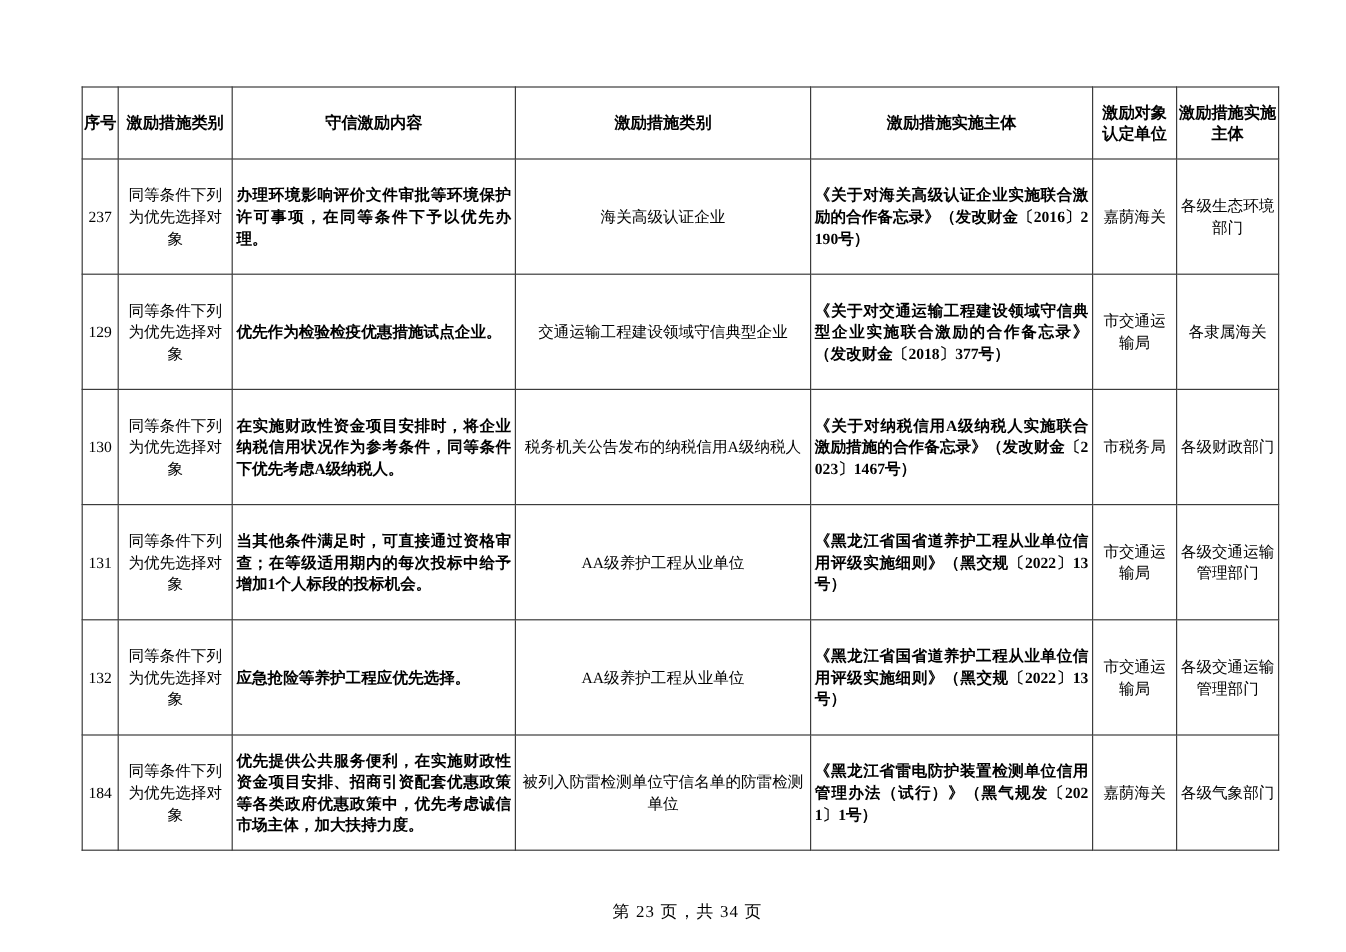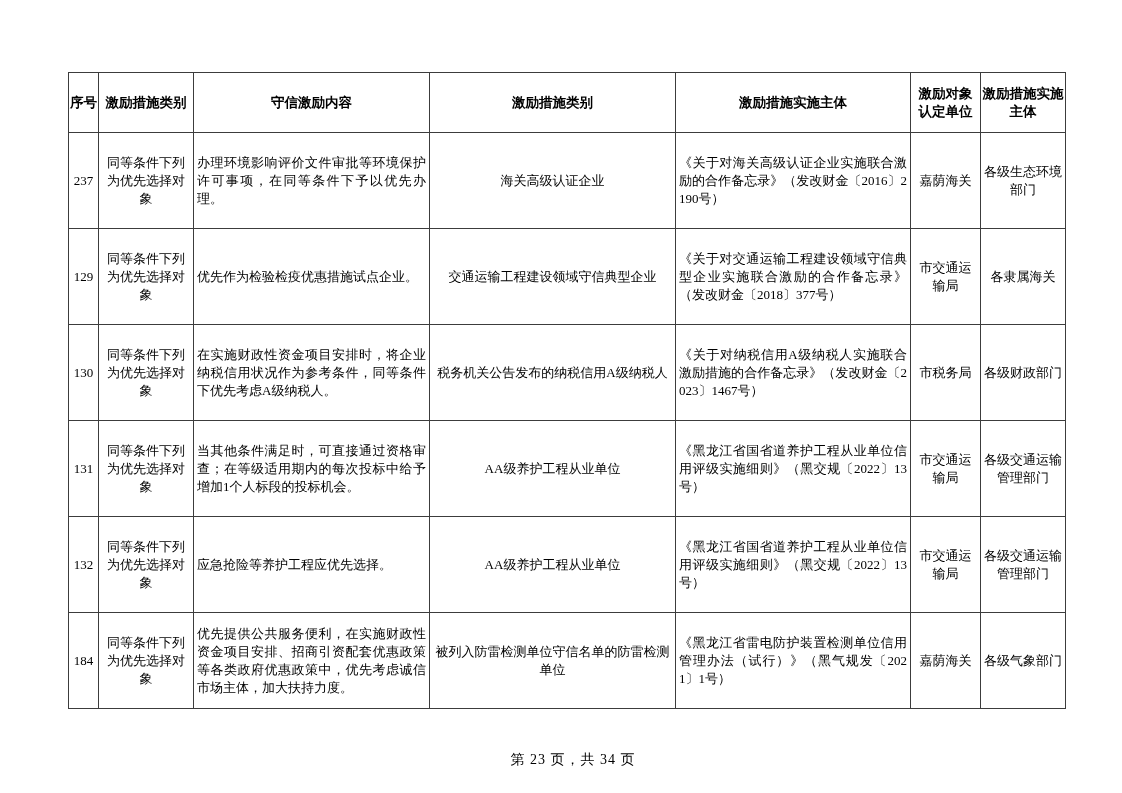--- a/index.html
+++ b/index.html
@@ -46,20 +46,21 @@
     font-weight: bold;
     font-size: 13.5px;
     text-align: center;
     padding: 2px 1px;
   }
   td.col-no, td.col-category, td.col-target, td.col-determiner, td.col-implementer {
     text-align: center;
   }
   td.col-content, td.col-basis {
     text-align: justify;
+    font-weight: bold;
   }
   .footer {
     position: absolute;
     left: 0;
     top: 751px;
     width: 1122px;
     text-align: center;
     font-size: 14px;
     letter-spacing: 1px;
     color: #000000;

